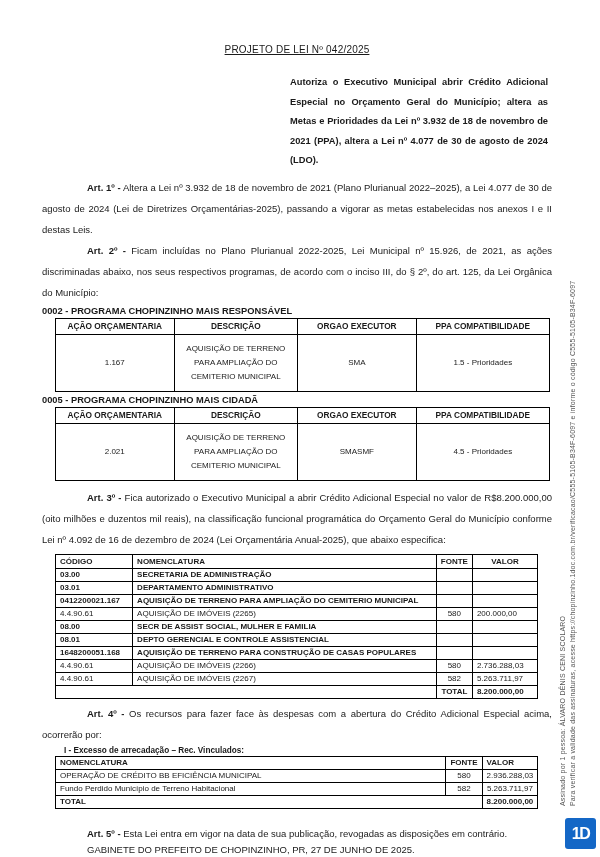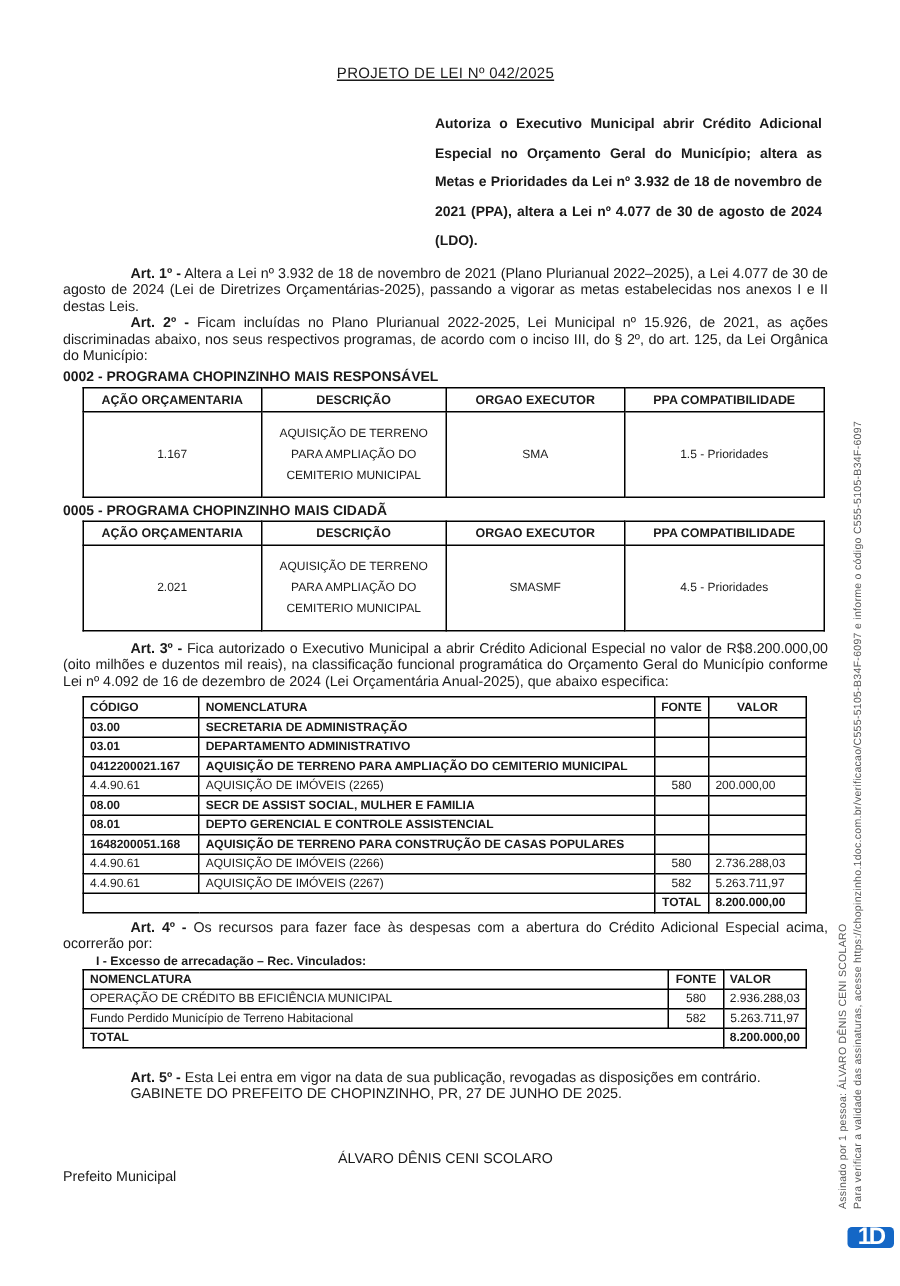--- a/index.html
+++ b/index.html
@@ -19,21 +19,21 @@
   .doc-title {
     text-align:center; font-weight:normal; font-size:10px;
     text-decoration:underline; letter-spacing:.2px;
   }
   .epigraph {
     margin:18px 0 4px 248px; width:258px;
     font-weight:bold; font-size:9.3px; line-height:19.5px;
     text-align:justify;
   }
   .para {
-    font-size:9.5px; line-height:11px; text-align:justify;
+    font-size:9.5px; line-height:21px; text-align:justify;
     text-indent:45px;
   }
   .para .b { font-weight:bold; }
   .mt6 { margin-top:6px; }
   .mt4 { margin-top:4px; }
   .mt10 { margin-top:10px; }
   .mt14 { margin-top:14px; }
   .program-heading {
     font-weight:bold; font-size:9.3px; margin-top:3px; margin-bottom:2px;
   }
@@ -73,21 +73,21 @@
   
   .vline {
     position:absolute; white-space:nowrap;
     font-size:7px; color:#555; letter-spacing:.2px;
     transform-origin:0 100%; transform:rotate(-90deg);
   }
   .vline1 { left:566px; top:799px; }
   .vline2 { left:576px; top:799px; }
   .logo-1doc {
     position:absolute; left:565px; top:818px;
-    width:31px; height:14px; border-radius:3px;
+    width:31px; height:31px; border-radius:3px;
     display:flex; align-items:center; justify-content:center;
     color:#fff; font-weight:bold; font-size:16px; letter-spacing:-1.5px;
     font-family:"Liberation Sans",sans-serif;
   }
 </style>
 </head>
 <body>
 
 <div class="page">
   <div class="content">

